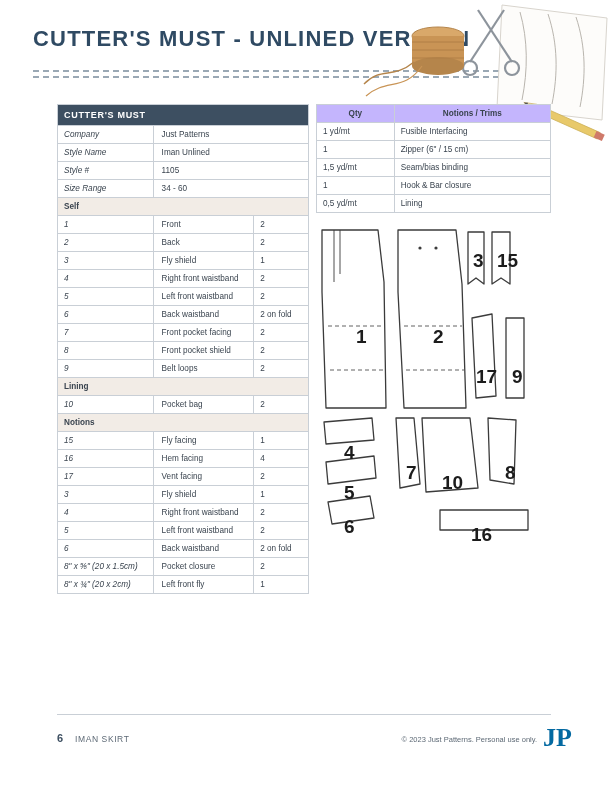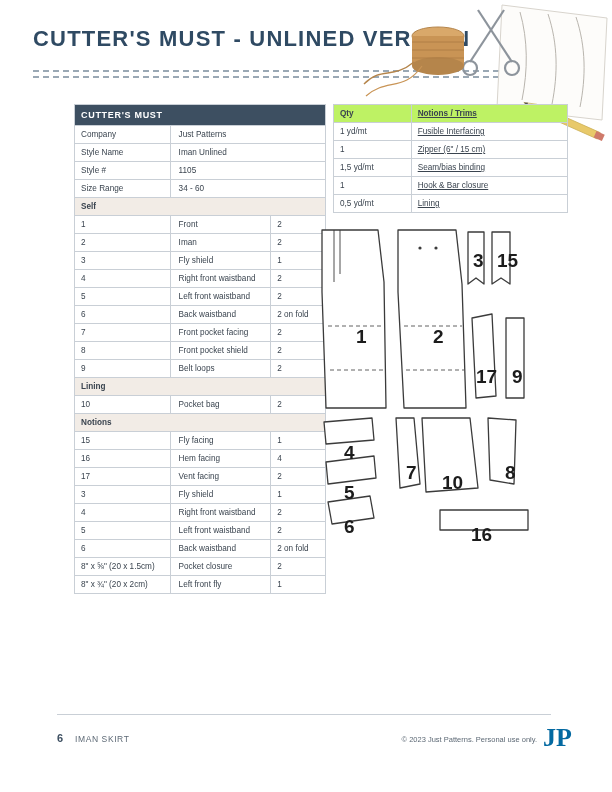--- a/index.html
+++ b/index.html
@@ -41,21 +41,20 @@
     position:absolute;
     right:0; top:0;
     width:260px; height:160px;
     pointer-events:none;
   }
 
   
   table {
     border-collapse:collapse;
     font-size:8.2px;
-    margin-left:17px;
   }
   .tbl-left {
     position:absolute;
     left:57px; top:104px;
     width:252px;
   }
   .tbl-right {
     position:absolute;
     left:316px; top:104px;
     width:235px;
@@ -71,33 +70,34 @@
   }
   .title-row td {
     background:#3d4f61;
     color:#ffffff;
     font-weight:bold;
     font-size:9px;
     letter-spacing:.7px;
     padding:5px 6px;
   }
   .hdr-row td {
-    background:#bef264;
+    background:#c4b5fd;
     font-weight:bold;
     color:#3a444f;
+    text-align:center;
   }
   .section-row td {
     background:#f2ece6;
     font-weight:bold;
   }
-  .c1 { width:96px; }
+  .c1 { width:96px;font-style:italic; }
   .c2 { width:101px;padding-left:8px; }
   .c3 { width:55px; }
   .r1 { width:78px; }
-  .r2 { width:157px;text-decoration:underline; }
+  .r2 { width:157px; }
 
   
   .diagram {
     position:absolute;
     left:316px; top:222px;
     width:240px; height:330px;
   }
   .diagram svg { display:block; }
   .pnum {
     position:absolute;
@@ -207,21 +207,21 @@
       <tr class="section-row">
         <td colspan="3">Self</td>
       </tr>
       <tr>
         <td class="c1">1</td>
         <td class="c2">Front</td>
         <td class="c3">2</td>
       </tr>
       <tr>
         <td class="c1">2</td>
-        <td class="c2">Iman</td>
+        <td class="c2">Back</td>
         <td class="c3">2</td>
       </tr>
       <tr>
         <td class="c1">3</td>
         <td class="c2">Fly shield</td>
         <td class="c3">1</td>
       </tr>
       <tr>
         <td class="c1">4</td>
         <td class="c2">Right front waistband</td>

